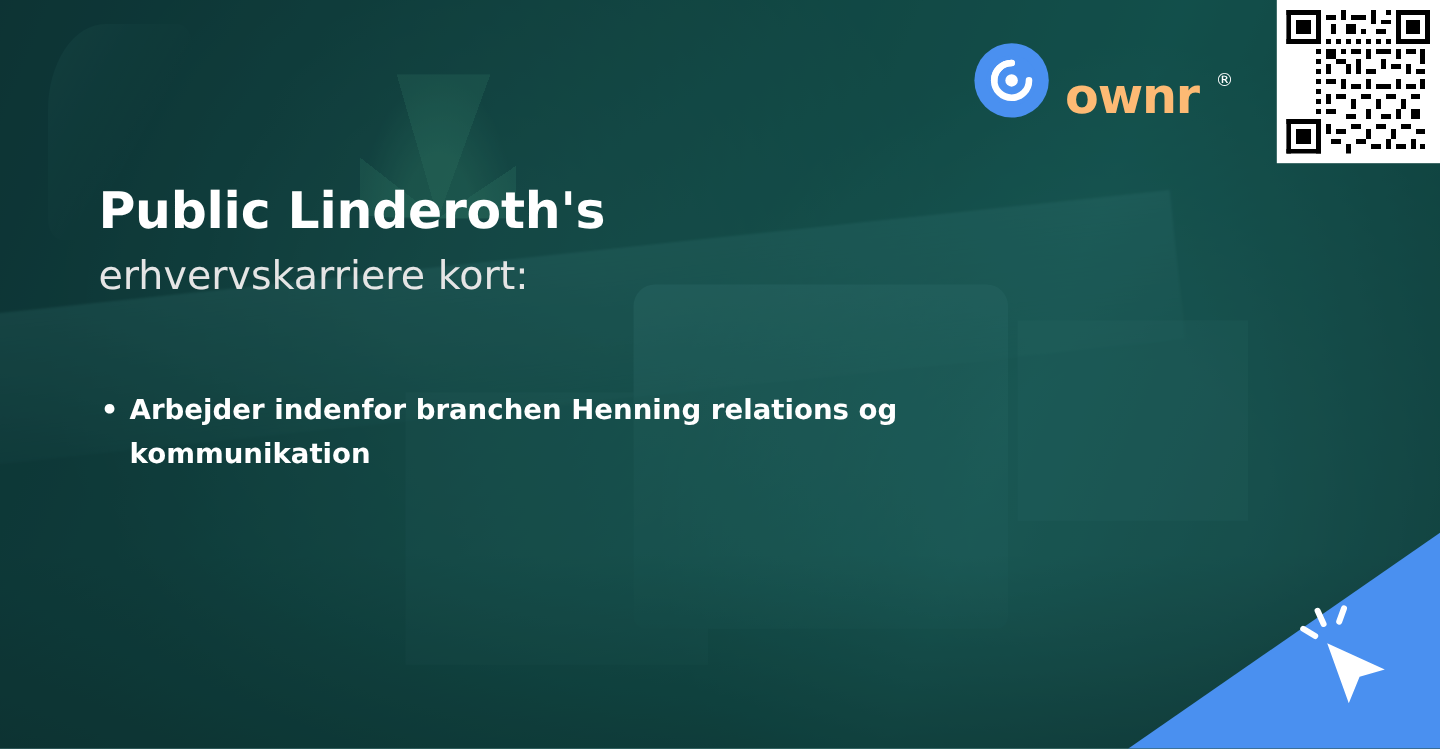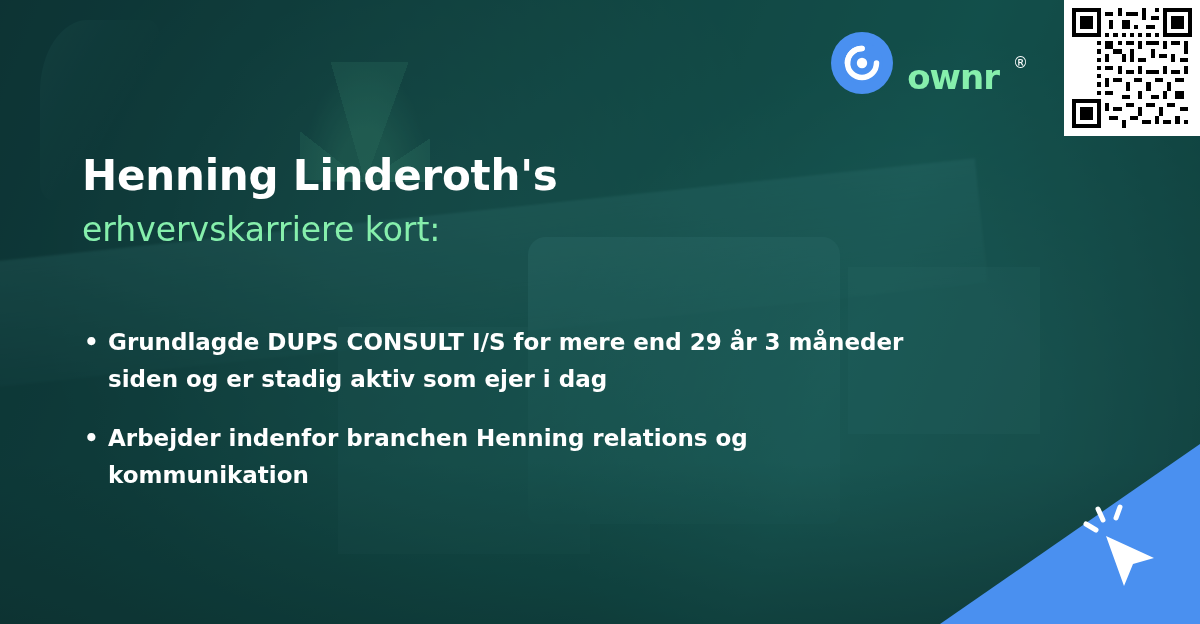--- a/index.html
+++ b/index.html
@@ -127,23 +127,23 @@
   .logo-mark {
     width: 62px;
     height: 62px;
     border-radius: 50%;
     background: #4a90f0;
     display: flex;
     align-items: center;
     justify-content: center;
   }
   .logo-text {
-    font-size: 34px;
+    font-size: 41px;
     font-weight: 700;
-    color: #86efac;
+    color: #fdba74;
     letter-spacing: -1px;
     line-height: 1;
     margin-top: 28px;
   }
   .logo-reg {
     font-size: 15px;
     color: #ffffff;
     vertical-align: super;
     font-weight: 400;
   }
@@ -170,21 +170,21 @@
   }
   .title {
     color: #ffffff;
     font-size: 42px;
     font-weight: 700;
     line-height: 1.22;
     margin: 0;
     letter-spacing: -0.2px;
   }
   .subtitle {
-    color: #86efac;
+    color: #e5e5e5;
     font-size: 33px;
     font-weight: 400;
     line-height: 1.25;
     margin: 8px 0 0 0;
   }
   .facts {
     list-style: none;
     margin: 74px 0 0 0;
     padding: 0;
   }
@@ -334,24 +334,23 @@
           <rect x="17" y="27" width="2" height="1"></rect>
         <rect x="20" y="26" width="1" height="2"></rect>
           <rect x="22" y="27" width="2" height="1"></rect>
         <rect x="25" y="26" width="1" height="2"></rect>
           <rect x="27" y="27" width="1" height="1"></rect>
       </g>
     </svg>
   </div>
 
   <div class="content">
-    <h1 class="title">Henning Linderoth's</h1>
+    <h1 class="title">Public Linderoth's</h1>
     <div class="subtitle">erhvervskarriere kort:</div>
     <ul class="facts">
-      <li>Grundlagde DUPS CONSULT I/S for mere end 29 år 3 måneder siden og er stadig aktiv som ejer i dag</li>
       <li>Arbejder indenfor branchen Henning relations og kommunikation</li>
     </ul>
   </div>
 
   <div class="corner"></div>
   <div class="cursor">
     <svg width="96" height="96" viewBox="0 0 96 96" aria-hidden="true">
       <g stroke="#ffffff" stroke-width="5" stroke-linecap="round">
         <line x1="20" y1="30" x2="10" y2="24"></line>
         <line x1="27" y1="20" x2="22" y2="9"></line>

